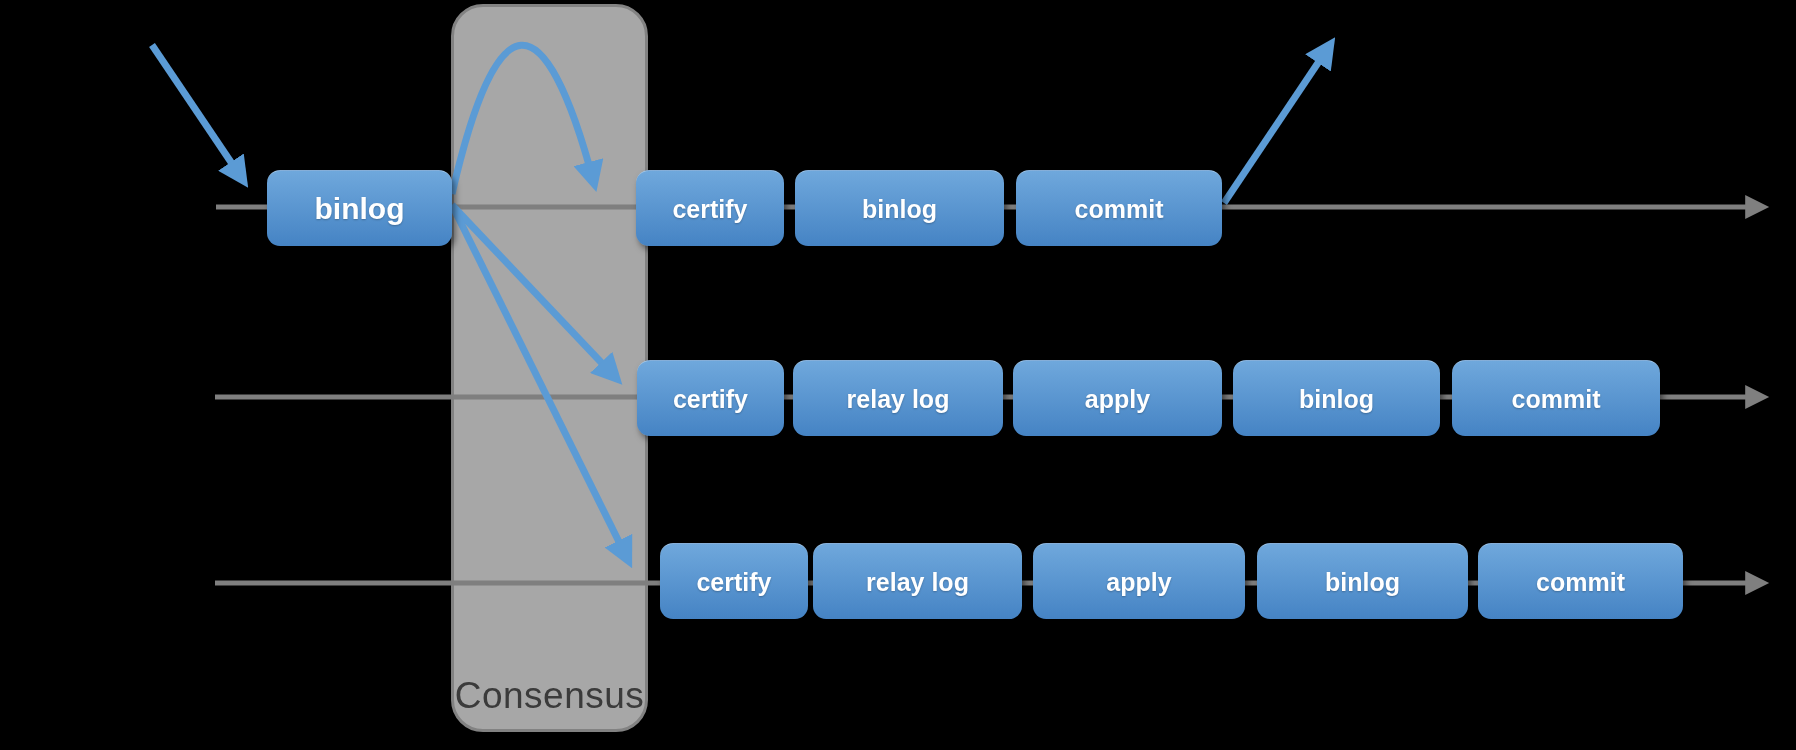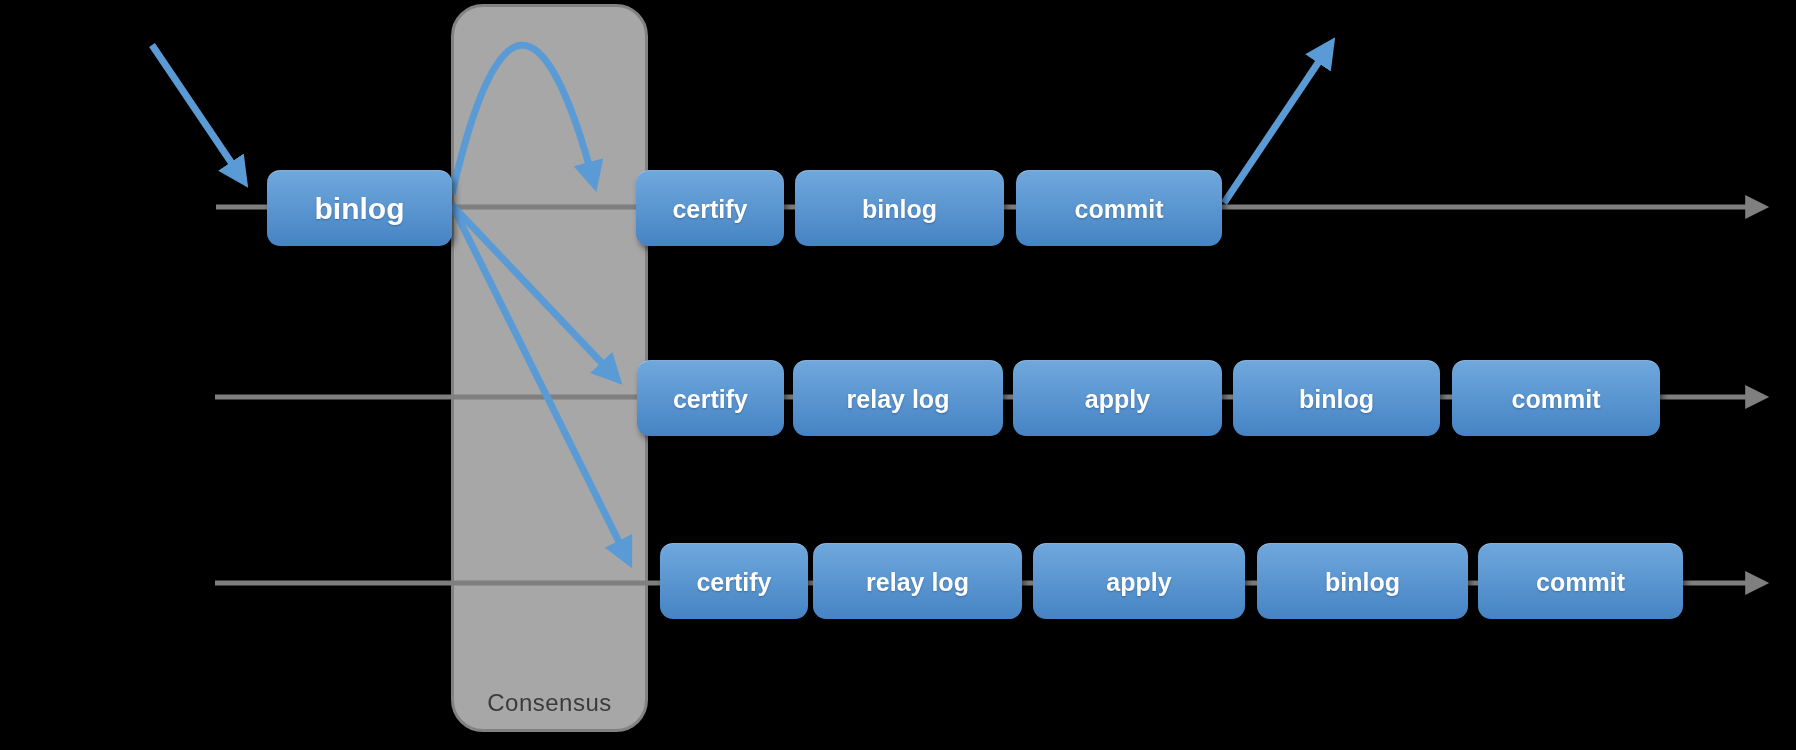--- a/index.html
+++ b/index.html
@@ -28,21 +28,21 @@
     background:var(--consensus-fill);
     border:3px solid var(--consensus-border);
     border-radius:32px;
     z-index:1;
     box-shadow:4px 4px 8px rgba(0,0,0,0.45);
   }
   .consensus-label{
     position:absolute;
     left:0;right:0;bottom:12px;
     text-align:center;
-    font-size:24px;
+    font-size:37px;
     color:var(--consensus-text);
     letter-spacing:0.5px;
   }
   svg.flow-layer{
     position:absolute;left:0;top:0;
     z-index:2;
   }
   .lane-line{stroke:var(--lane-gray);stroke-width:5;fill:none;}
   .blue-line{stroke:var(--arrow-blue);stroke-width:7;fill:none;}
   .gray-head{fill:var(--lane-gray);}

